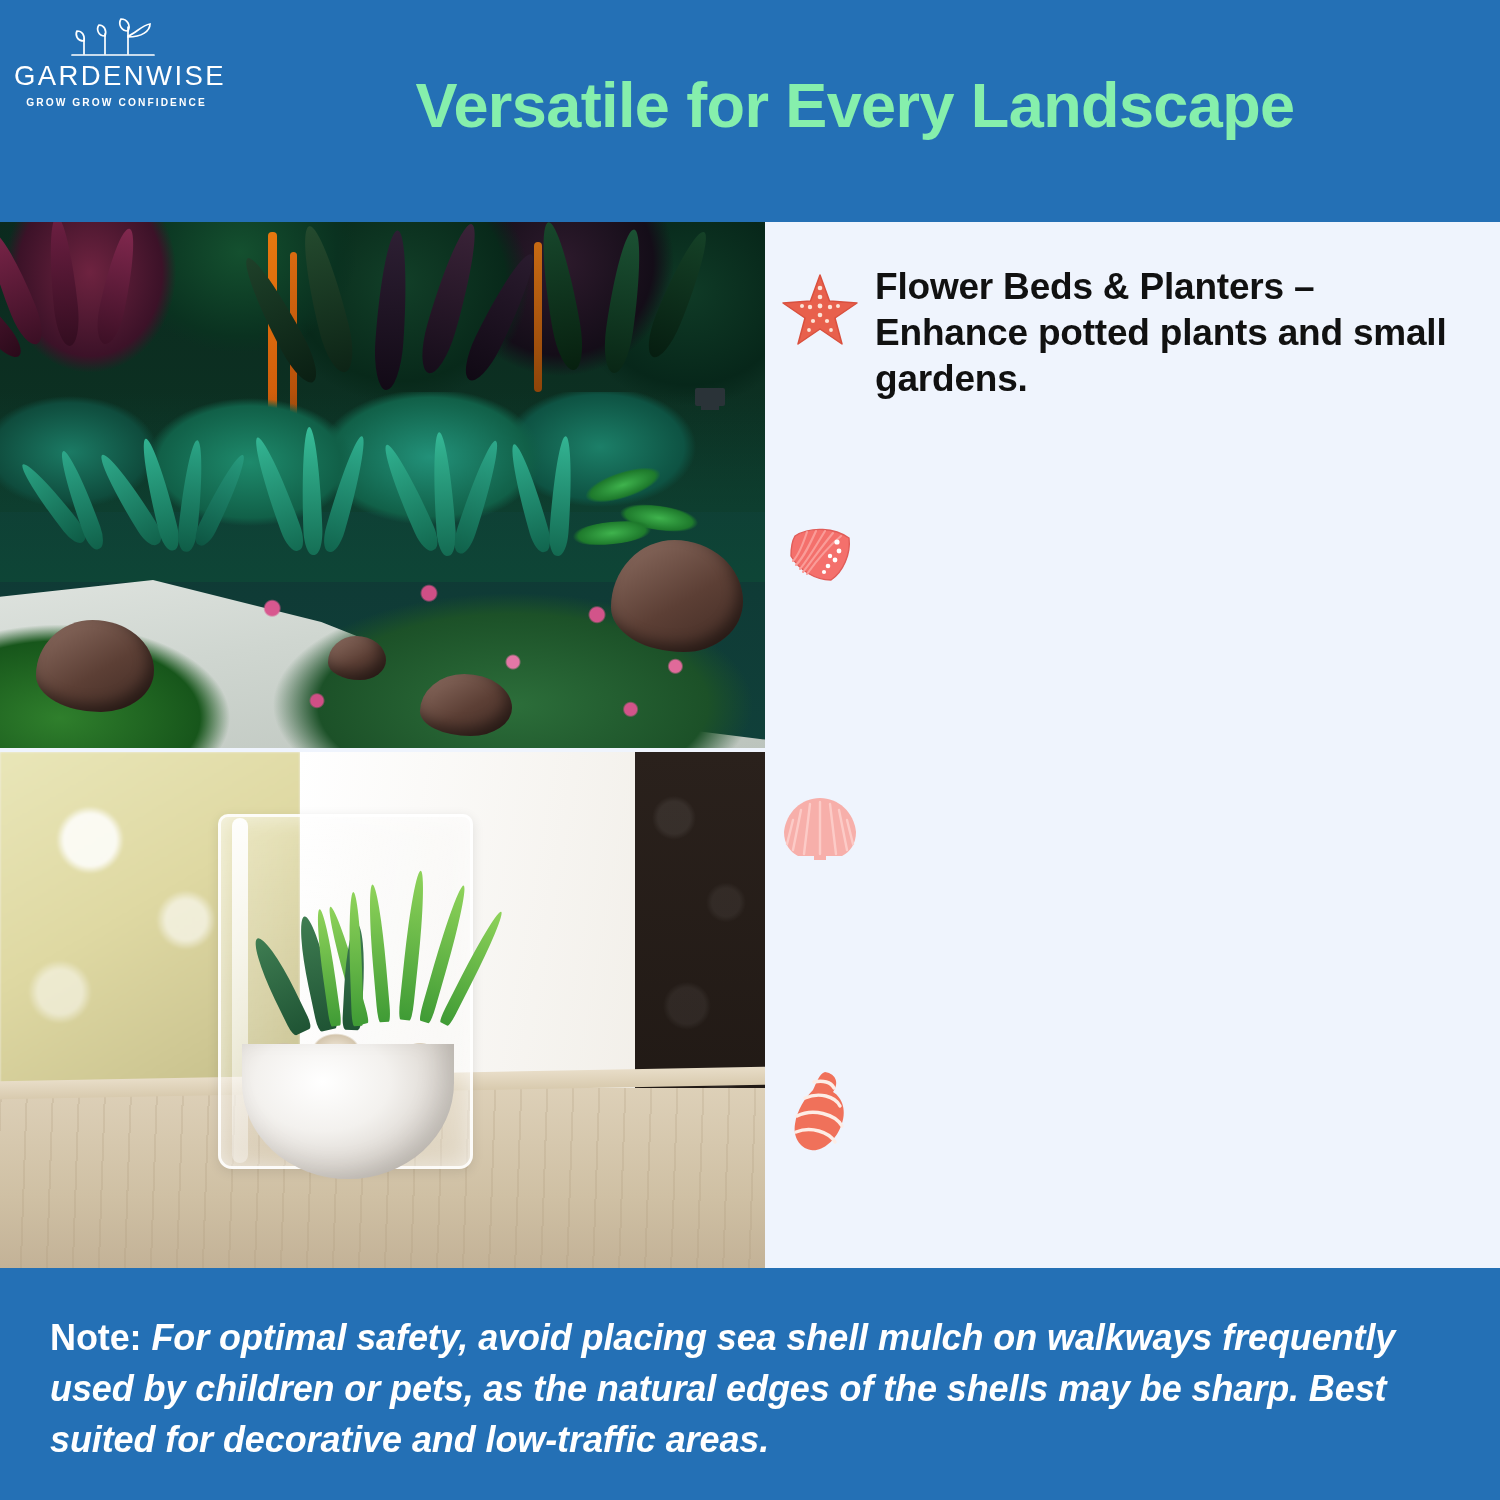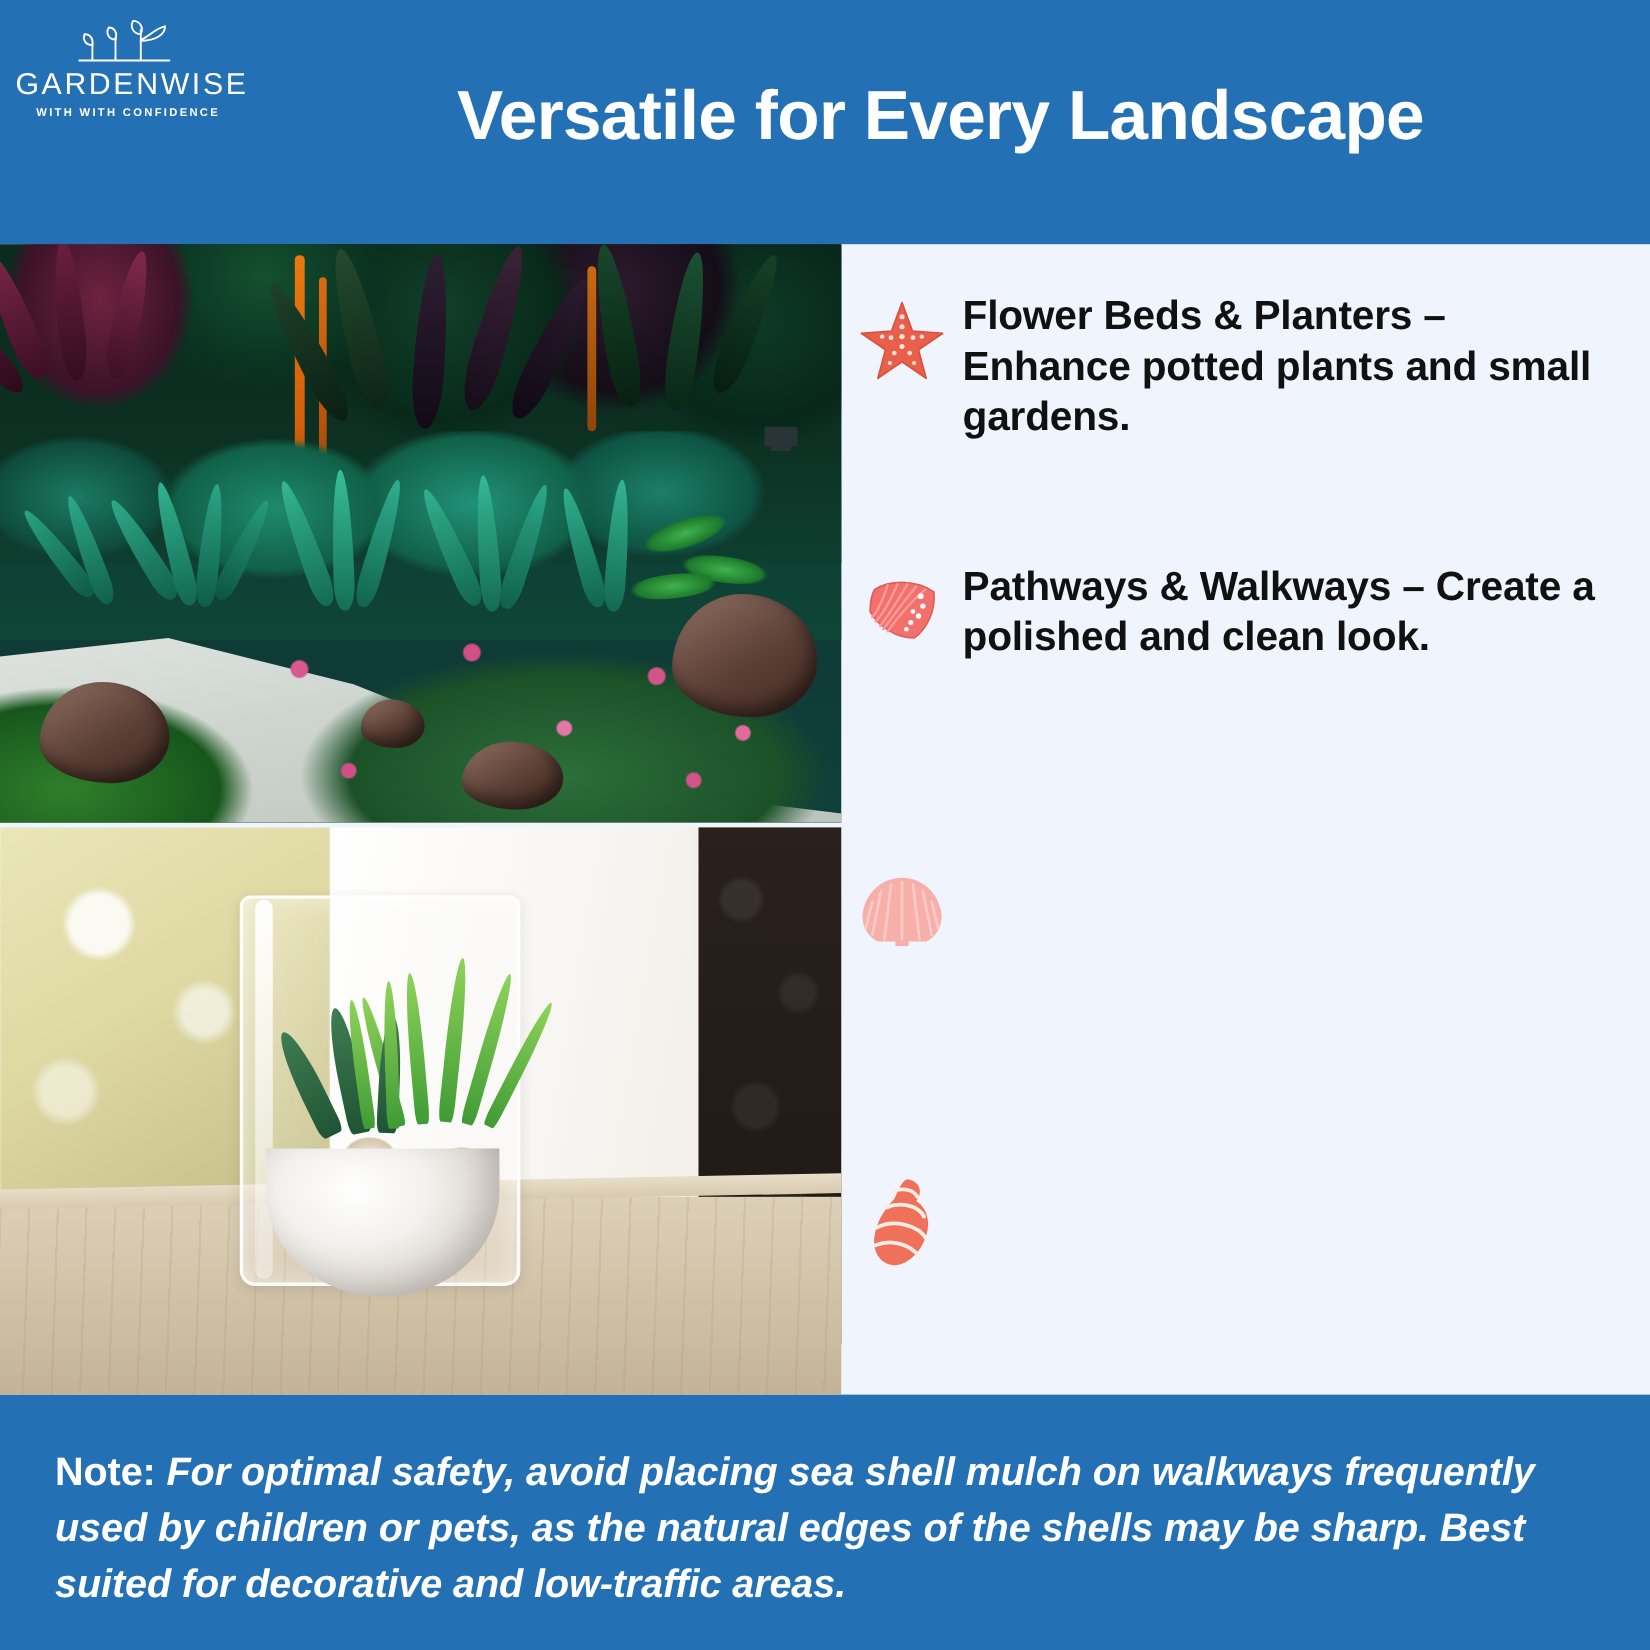--- a/index.html
+++ b/index.html
@@ -21,21 +21,21 @@
   .logo-word {
     display:block; color:#ffffff; font-size:27.5px; font-weight:400;
     letter-spacing:2.4px; line-height:1.0; font-family:"Liberation Sans", sans-serif;
   }
   .logo-tag {
     display:block; color:#ffffff; font-size:10.2px; font-weight:700;
     letter-spacing:2.1px; margin-top:7px;
   }
   .header-title {
     position:absolute; left:220px; top:72px; width:1270px;
-    color:#ffffff; font-size:63px; font-weight:700; line-height:1.05;
+    color:#86efac; font-size:63px; font-weight:700; line-height:1.05;
     letter-spacing:-0.6px; text-align:center;
   }
 
   
   .content {
     position:absolute; left:0; top:222px; width:1500px; height:1046px;
     background:#eff4fd;
   }
 
   .photo-col { position:absolute; left:0; top:0; width:765px; height:1046px; }
@@ -262,21 +262,21 @@
           <path d="M26 25 C19 25 17 19 19 15 C24 15 27 19 26 25 Z"></path>
           <path d="M47 38 L47 18"></path>
           <path d="M47 20 C40 20 38 13 41 9 C46 9 49 14 47 20 Z"></path>
           <path d="M70 38 L70 11"></path>
           <path d="M70 15 C63 15 60 8 63 3 C69 3 73 9 70 15 Z"></path>
           <path d="M70 20 C77 18 84 9 92 8 C92 15 84 21 70 21 Z"></path>
           <path d="M14 39 L96 39"></path>
         </g>
       </svg>
       <span class="logo-word">GARDENWISE</span>
-      <span class="logo-tag">WITH WITH CONFIDENCE</span>
+      <span class="logo-tag">GROW GROW CONFIDENCE</span>
     </div>
 
     <div class="header-title">Versatile for Every Landscape</div>
   </div>
 
   <div class="content">
 
     <div class="photo-col">
 
       <div class="photo photo-top">
@@ -403,21 +403,20 @@
             <g fill="#FFFFFF">
               <circle cx="56" cy="26" r="2.6"></circle>
                 <circle cx="58" cy="35" r="2.4"></circle>
               <circle cx="54" cy="44" r="2.4"></circle>
                 <circle cx="47" cy="50" r="2.3"></circle>
               <circle cx="49" cy="40" r="2.2"></circle>
                 <circle cx="43" cy="56" r="2.1"></circle>
             </g>
           </svg>
         </div>
-        <div class="bullet-text">Pathways &amp; Walkways – Create a polished and clean look.</div>
       </div>
 
       <div class="bullet b3">
         <div class="bullet-icon">
           <svg width="80" height="78" viewBox="0 0 80 78">
             <path d="M40 8 C58 8 74 22 76 42 C76 54 70 62 62 66 L18 66 C10 62 4 54 4 42 C6 22 22 8 40 8 Z" fill="#F7AFAA"></path>
             <path d="M34 62 L46 62 L46 70 L34 70 Z" fill="#F7AFAA"></path>
             <g stroke="#FCCBC7" stroke-width="2.4" fill="none" stroke-linecap="round">
               <path d="M40 12 L40 64"></path>
               <path d="M30 14 L24 64"></path>

